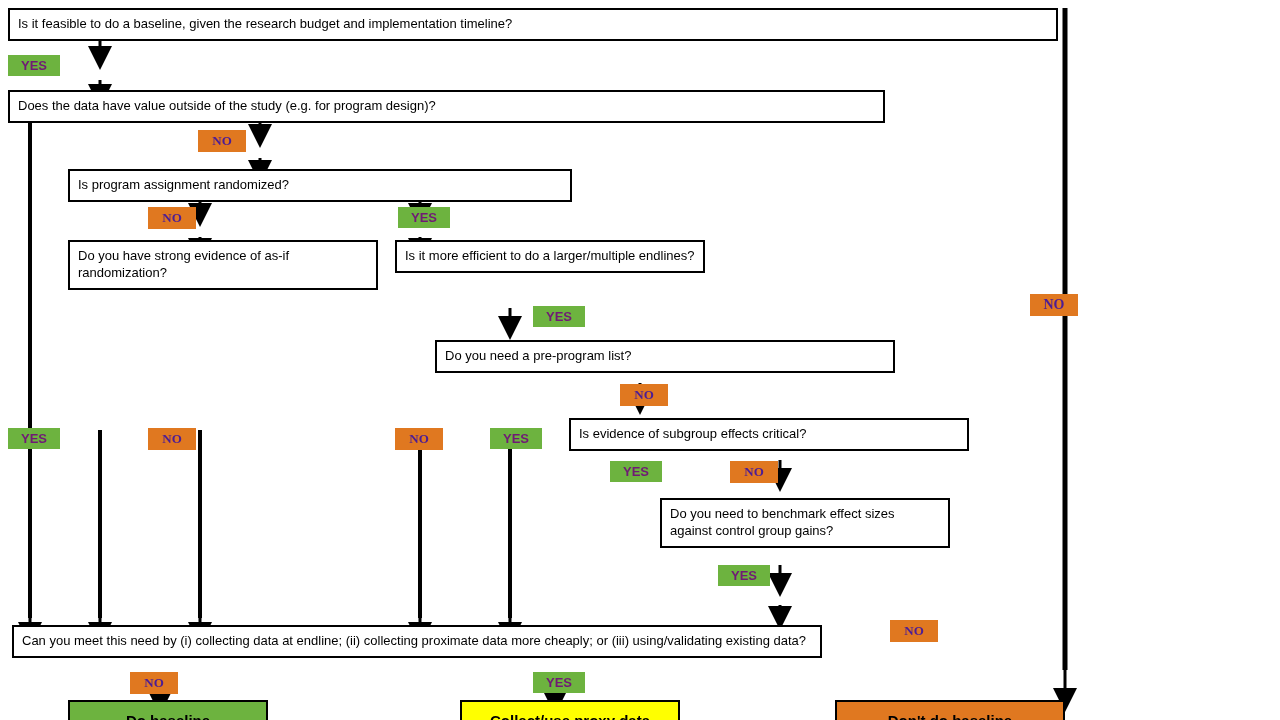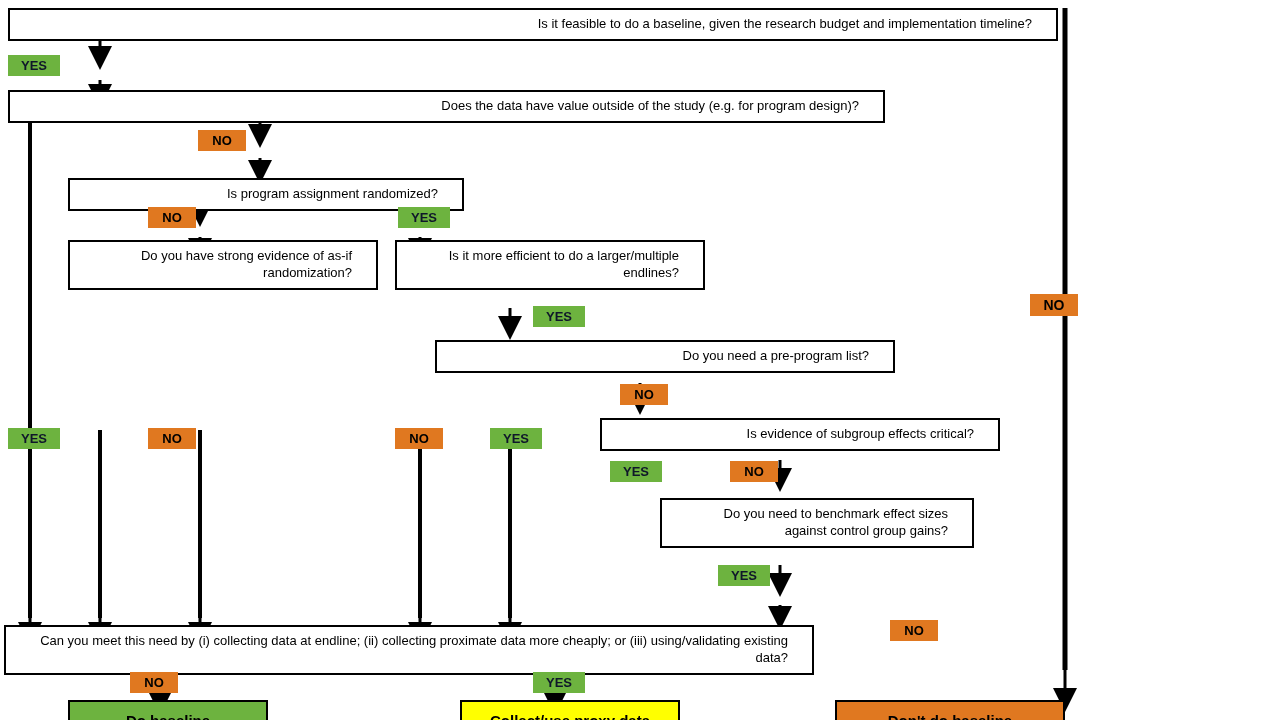--- a/index.html
+++ b/index.html
@@ -15,34 +15,34 @@
     .flowchart {
       position: relative;
       width: 1280px;
       height: 720px;
       background: #fff;
     }
     .box {
       position: absolute;
       border: 2px solid #000;
       background: #fff;
-      padding: 6px 24px;
-      text-align: right;
+      padding: 6px 8px;
+      text-align: left;
       line-height: 1.3;
     }
     .badge {
       position: absolute;
       padding: 3px 7px;
       font-weight: bold;
       font-size: 13px;
       color: #fff;
       border: none;
     }
-    .badge-yes { background: #6db33f; color: #0f172a; }
-    .badge-no { background: #e07820; color: #000000; }
+    .badge-yes { background: #6db33f; color: #701a75; }
+    .badge-no { background: #e07820; color: #4c1d95; font-family: Liberation Serif, serif; }
     .result-green {
       position: absolute;
       background: #6db33f;
       border: 2px solid #000;
       padding: 10px 16px;
       font-weight: bold;
       font-size: 15px;
       color: #000;
       text-align: center;
     }
@@ -150,21 +150,21 @@
   </div>
 
   <div class="box" style="left:8px; top:90px; width:877px;">
     <span>Does the data have value outside of the study (e.g. for program design)?</span>
   </div>
 
   <div class="badge badge-no" style="left:198px; top:130px; width:48px; text-align:center;">
     <span>NO</span>
   </div>
 
-  <div class="box" style="left:68px; top:178px; width:396px;">
+  <div class="box" style="left:68px; top:169px; width:504px;">
     <span>Is program assignment randomized?</span>
   </div>
 
   <div class="badge badge-no" style="left:148px; top:207px; width:48px; text-align:center;">
     <span>NO</span>
   </div>
 
   <div class="badge badge-yes" style="left:398px; top:207px; width:52px; text-align:center;">
     <span>YES</span>
   </div>
@@ -182,45 +182,45 @@
   </div>
 
   <div class="box" style="left:435px; top:340px; width:460px;">
     <span>Do you need a pre-program list?</span>
   </div>
 
   <div class="badge badge-no" style="left:620px; top:384px; width:48px; text-align:center;">
     <span>NO</span>
   </div>
 
-  <div class="box" style="left:600px; top:418px; width:400px;">
+  <div class="box" style="left:569px; top:418px; width:400px;">
     <span>Is evidence of subgroup effects critical?</span>
   </div>
 
   <div class="badge badge-no" style="left:730px; top:461px; width:48px; text-align:center;">
     <span>NO</span>
   </div>
 
   <div class="badge badge-yes" style="left:490px; top:428px; width:52px; text-align:center;">
     <span>YES</span>
   </div>
 
-  <div class="box" style="left:660px; top:498px; width:314px;">
+  <div class="box" style="left:660px; top:498px; width:290px;">
     <span>Do you need to benchmark effect sizes against control group gains?</span>
   </div>
 
   <div class="badge badge-yes" style="left:610px; top:461px; width:52px; text-align:center;">
     <span>YES</span>
   </div>
 
   <div class="badge badge-yes" style="left:718px; top:565px; width:52px; text-align:center;">
     <span>YES</span>
   </div>
 
-  <div class="box" style="left:4px; top:625px; width:810px;">
+  <div class="box" style="left:12px; top:625px; width:810px;">
     <span>Can you meet this need by (i) collecting data at endline; (ii) collecting proximate data more cheaply; or (iii) using/validating existing data?</span>
   </div>
 
   <div class="badge badge-no" style="left:130px; top:672px; width:48px; text-align:center;">
     <span>NO</span>
   </div>
 
   <div class="badge badge-yes" style="left:533px; top:672px; width:52px; text-align:center;">
     <span>YES</span>
   </div>

